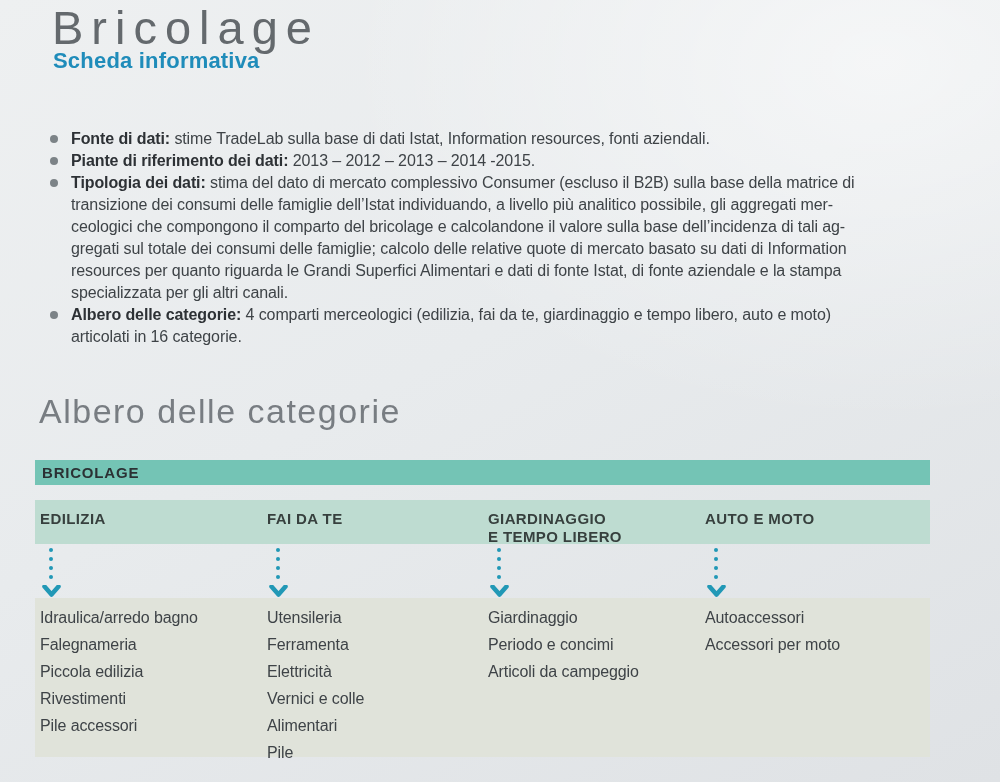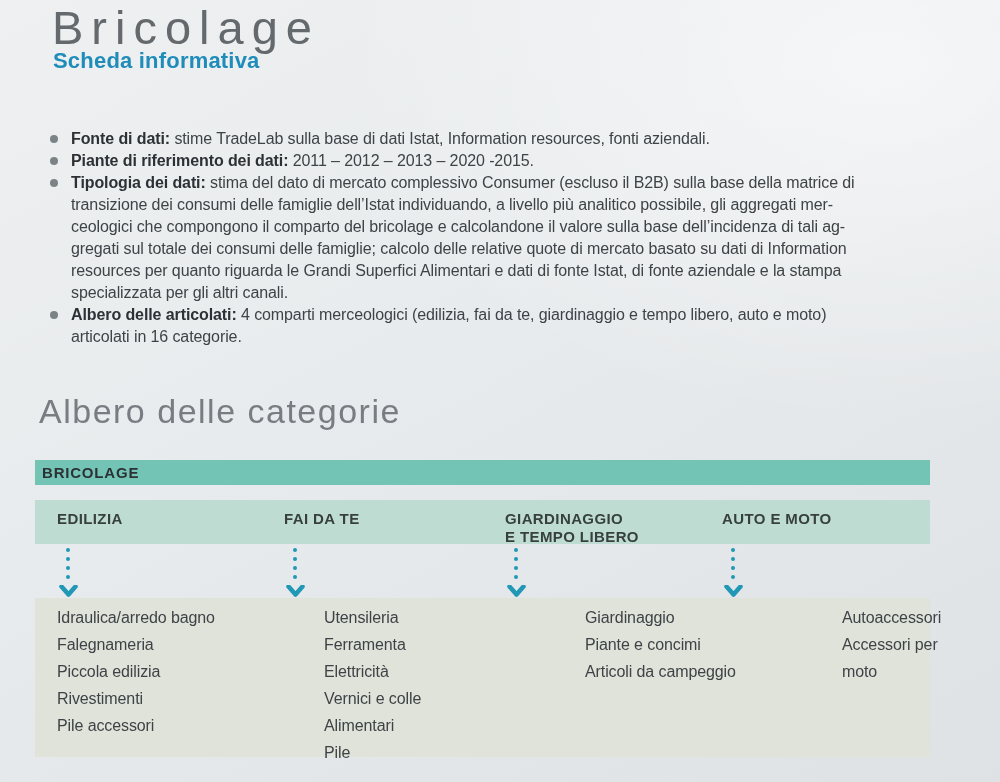--- a/index.html
+++ b/index.html
@@ -35,66 +35,66 @@
     position:absolute; left:39px; top:392px; margin:0;
     font-size:34px; font-weight:400; color:#787d82; letter-spacing:1.5px;text-align:right;
   }
 
   .tree { position:absolute; left:35px; top:460px; width:895px; }
   .band-root {
     height:25px; background:#74c4b5; display:flex; align-items:center; padding-left:7px;
   }
   .band-root span { font-size:15px; font-weight:700; color:#2b3134; letter-spacing:0.8px; }
 
-  .cols { display:grid; grid-template-columns:227px 221px 217px auto; padding-left:22px; }
+  .cols { display:grid; grid-template-columns:227px 221px 217px auto; padding-left:5px; }
 
   .band-headers { margin-top:15px; background:#bedcd1; height:44px; align-items:start; }
   .col-header {
     padding-top:10px; font-size:15px; font-weight:700; color:#37403e;
     letter-spacing:0.4px; line-height:18px; white-space:pre-line;
   }
 
   .arrows-row { height:54px; align-items:start; }
   .arrow { width:22px; display:flex; flex-direction:column; align-items:center; padding-top:4px; }
   .adot { width:4px; height:4px; border-radius:50%; background:#2198b6; margin-bottom:5px; }
   .achevron { margin-top:1px; }
 
-  .band-list { background:#e0e3da; height:159px; padding-top:6px; align-items:start;gap:40px; }
+  .band-list { background:#e0e3da; height:159px; padding-top:6px; align-items:start; }
   .col-items { padding-top:0; }
   .item { font-size:16px; line-height:27px; color:#3e4347; letter-spacing:-0.1px; }
 </style>
 </head>
 <body>
 
 <div class="page">
 
   <h1 class="title">Bricolage</h1>
   <h2 class="subtitle">Scheda informativa</h2>
 
   <ul class="bullets">
     <li class="bullet">
       <span class="dot"></span>
       <p class="btext"><strong>Fonte di dati:</strong><span> stime TradeLab sulla base di dati Istat, Information resources, fonti aziendali.</span></p>
     </li>
     <li class="bullet">
       <span class="dot"></span>
-      <p class="btext"><strong>Piante di riferimento dei dati:</strong><span> 2011 – 2012 – 2013 – 2020 -2015.</span></p>
+      <p class="btext"><strong>Piante di riferimento dei dati:</strong><span> 2013 – 2012 – 2013 – 2014 -2015.</span></p>
     </li>
     <li class="bullet">
       <span class="dot"></span>
       <p class="btext"><strong>Tipologia dei dati:</strong><span> stima del dato di mercato complessivo Consumer (escluso il B2B) sulla base della matrice di
 transizione dei consumi delle famiglie dell’Istat individuando, a livello più analitico possibile, gli aggregati mer-
 ceologici che compongono il comparto del bricolage e calcolandone il valore sulla base dell’incidenza di tali ag-
 gregati sul totale dei consumi delle famiglie; calcolo delle relative quote di mercato basato su dati di Information
 resources per quanto riguarda le Grandi Superfici Alimentari e dati di fonte Istat, di fonte aziendale e la stampa
 specializzata per gli altri canali.</span></p>
     </li>
     <li class="bullet">
       <span class="dot"></span>
-      <p class="btext"><strong>Albero delle articolati:</strong><span> 4 comparti merceologici (edilizia, fai da te, giardinaggio e tempo libero, auto e moto)
+      <p class="btext"><strong>Albero delle categorie:</strong><span> 4 comparti merceologici (edilizia, fai da te, giardinaggio e tempo libero, auto e moto)
 articolati in 16 categorie.</span></p>
     </li>
   </ul>
 
   <h2 class="section-title">Albero delle categorie</h2>
 
   <div class="tree">
 
     <div class="band-root">
       <span>BRICOLAGE</span>
@@ -158,21 +158,21 @@
       <div class="col-items">
         <div class="item">Utensileria</div>
         <div class="item">Ferramenta</div>
         <div class="item">Elettricità</div>
         <div class="item">Vernici e colle</div>
         <div class="item">Alimentari</div>
         <div class="item">Pile</div>
       </div>
       <div class="col-items">
         <div class="item">Giardinaggio</div>
-        <div class="item">Piante e concimi</div>
+        <div class="item">Periodo e concimi</div>
         <div class="item">Articoli da campeggio</div>
       </div>
       <div class="col-items">
         <div class="item">Autoaccessori</div>
         <div class="item">Accessori per moto</div>
       </div>
     </div>
 
   </div>
 </div>

